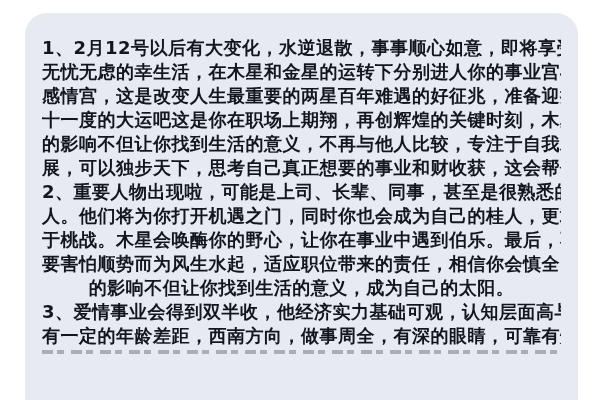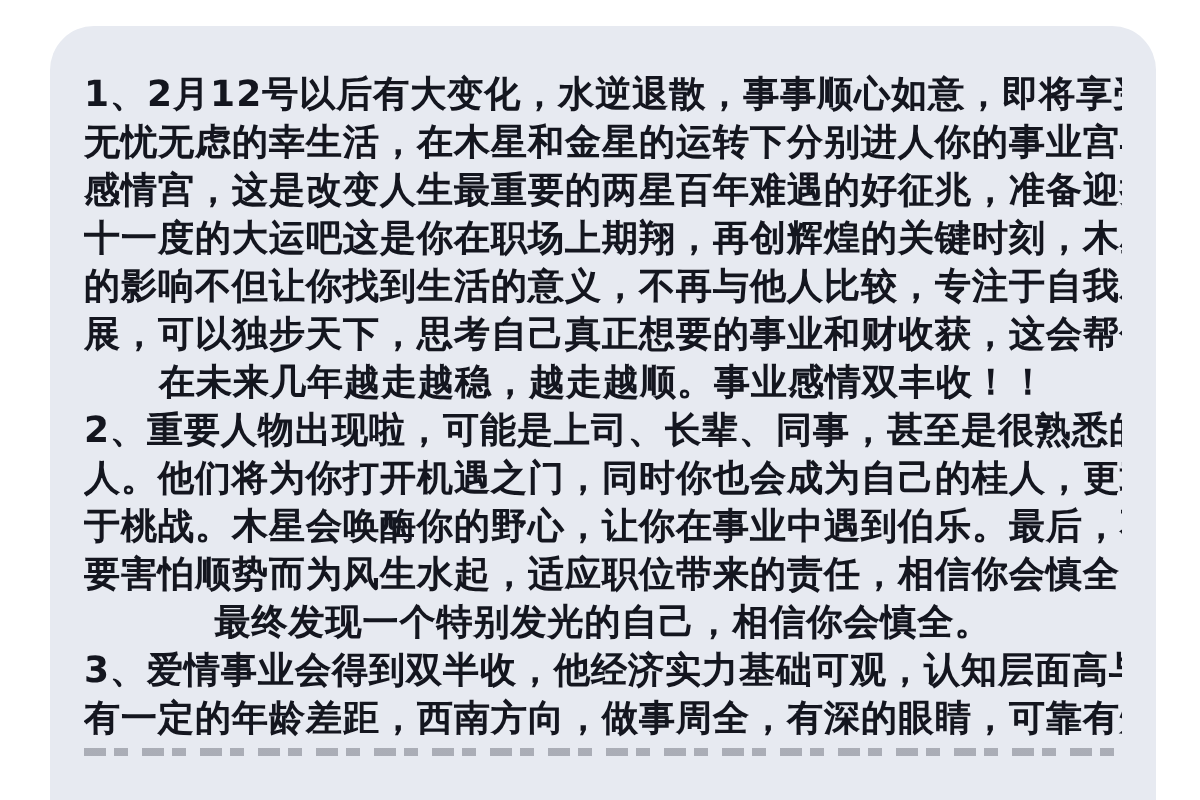--- a/index.html
+++ b/index.html
@@ -65,23 +65,22 @@
 <body>
 
 <div class="content-card">
   <div class="text-block">
     <div class="line">1、2月12号以后有大变化，水逆退散，事事顺心如意，即将享受</div>
     <div class="line">无忧无虑的幸生活，在木星和金星的运转下分别进人你的事业宫与</div>
     <div class="line">感情宫，这是改变人生最重要的两星百年难遇的好征兆，准备迎接</div>
     <div class="line">十一度的大运吧这是你在职场上期翔，再创辉煌的关键时刻，木星</div>
     <div class="line">的影响不但让你找到生活的意义，不再与他人比较，专注于自我发</div>
     <div class="line">展，可以独步天下，思考自己真正想要的事业和财收获，这会帮你</div>
-    <div class="line center">在未来几年越走越稳，越走越顺。事业感情双丰收！！</div>
     <div class="line">2、重要人物出现啦，可能是上司、长辈、同事，甚至是很熟悉的</div>
     <div class="line">人。他们将为你打开机遇之门，同时你也会成为自己的桂人，更敢</div>
     <div class="line">于桃战。木星会唤酶你的野心，让你在事业中遇到伯乐。最后，不</div>
     <div class="line">要害怕顺势而为风生水起，适应职位带来的责任，相信你会慎全，</div>
-    <div class="line center">最终发现一个特别发光的自己，相信你会慎全。</div>
+    <div class="line center">的影响不但让你找到生活的意义，成为自己的太阳。</div>
     <div class="line">3、爱情事业会得到双半收，他经济实力基础可观，认知层面高与</div>
     <div class="line">有一定的年龄差距，西南方向，做事周全，有深的眼睛，可靠有烦</div>
     <div class="clipped-line"></div>
   </div>
 </div>
 
 </body></html>

